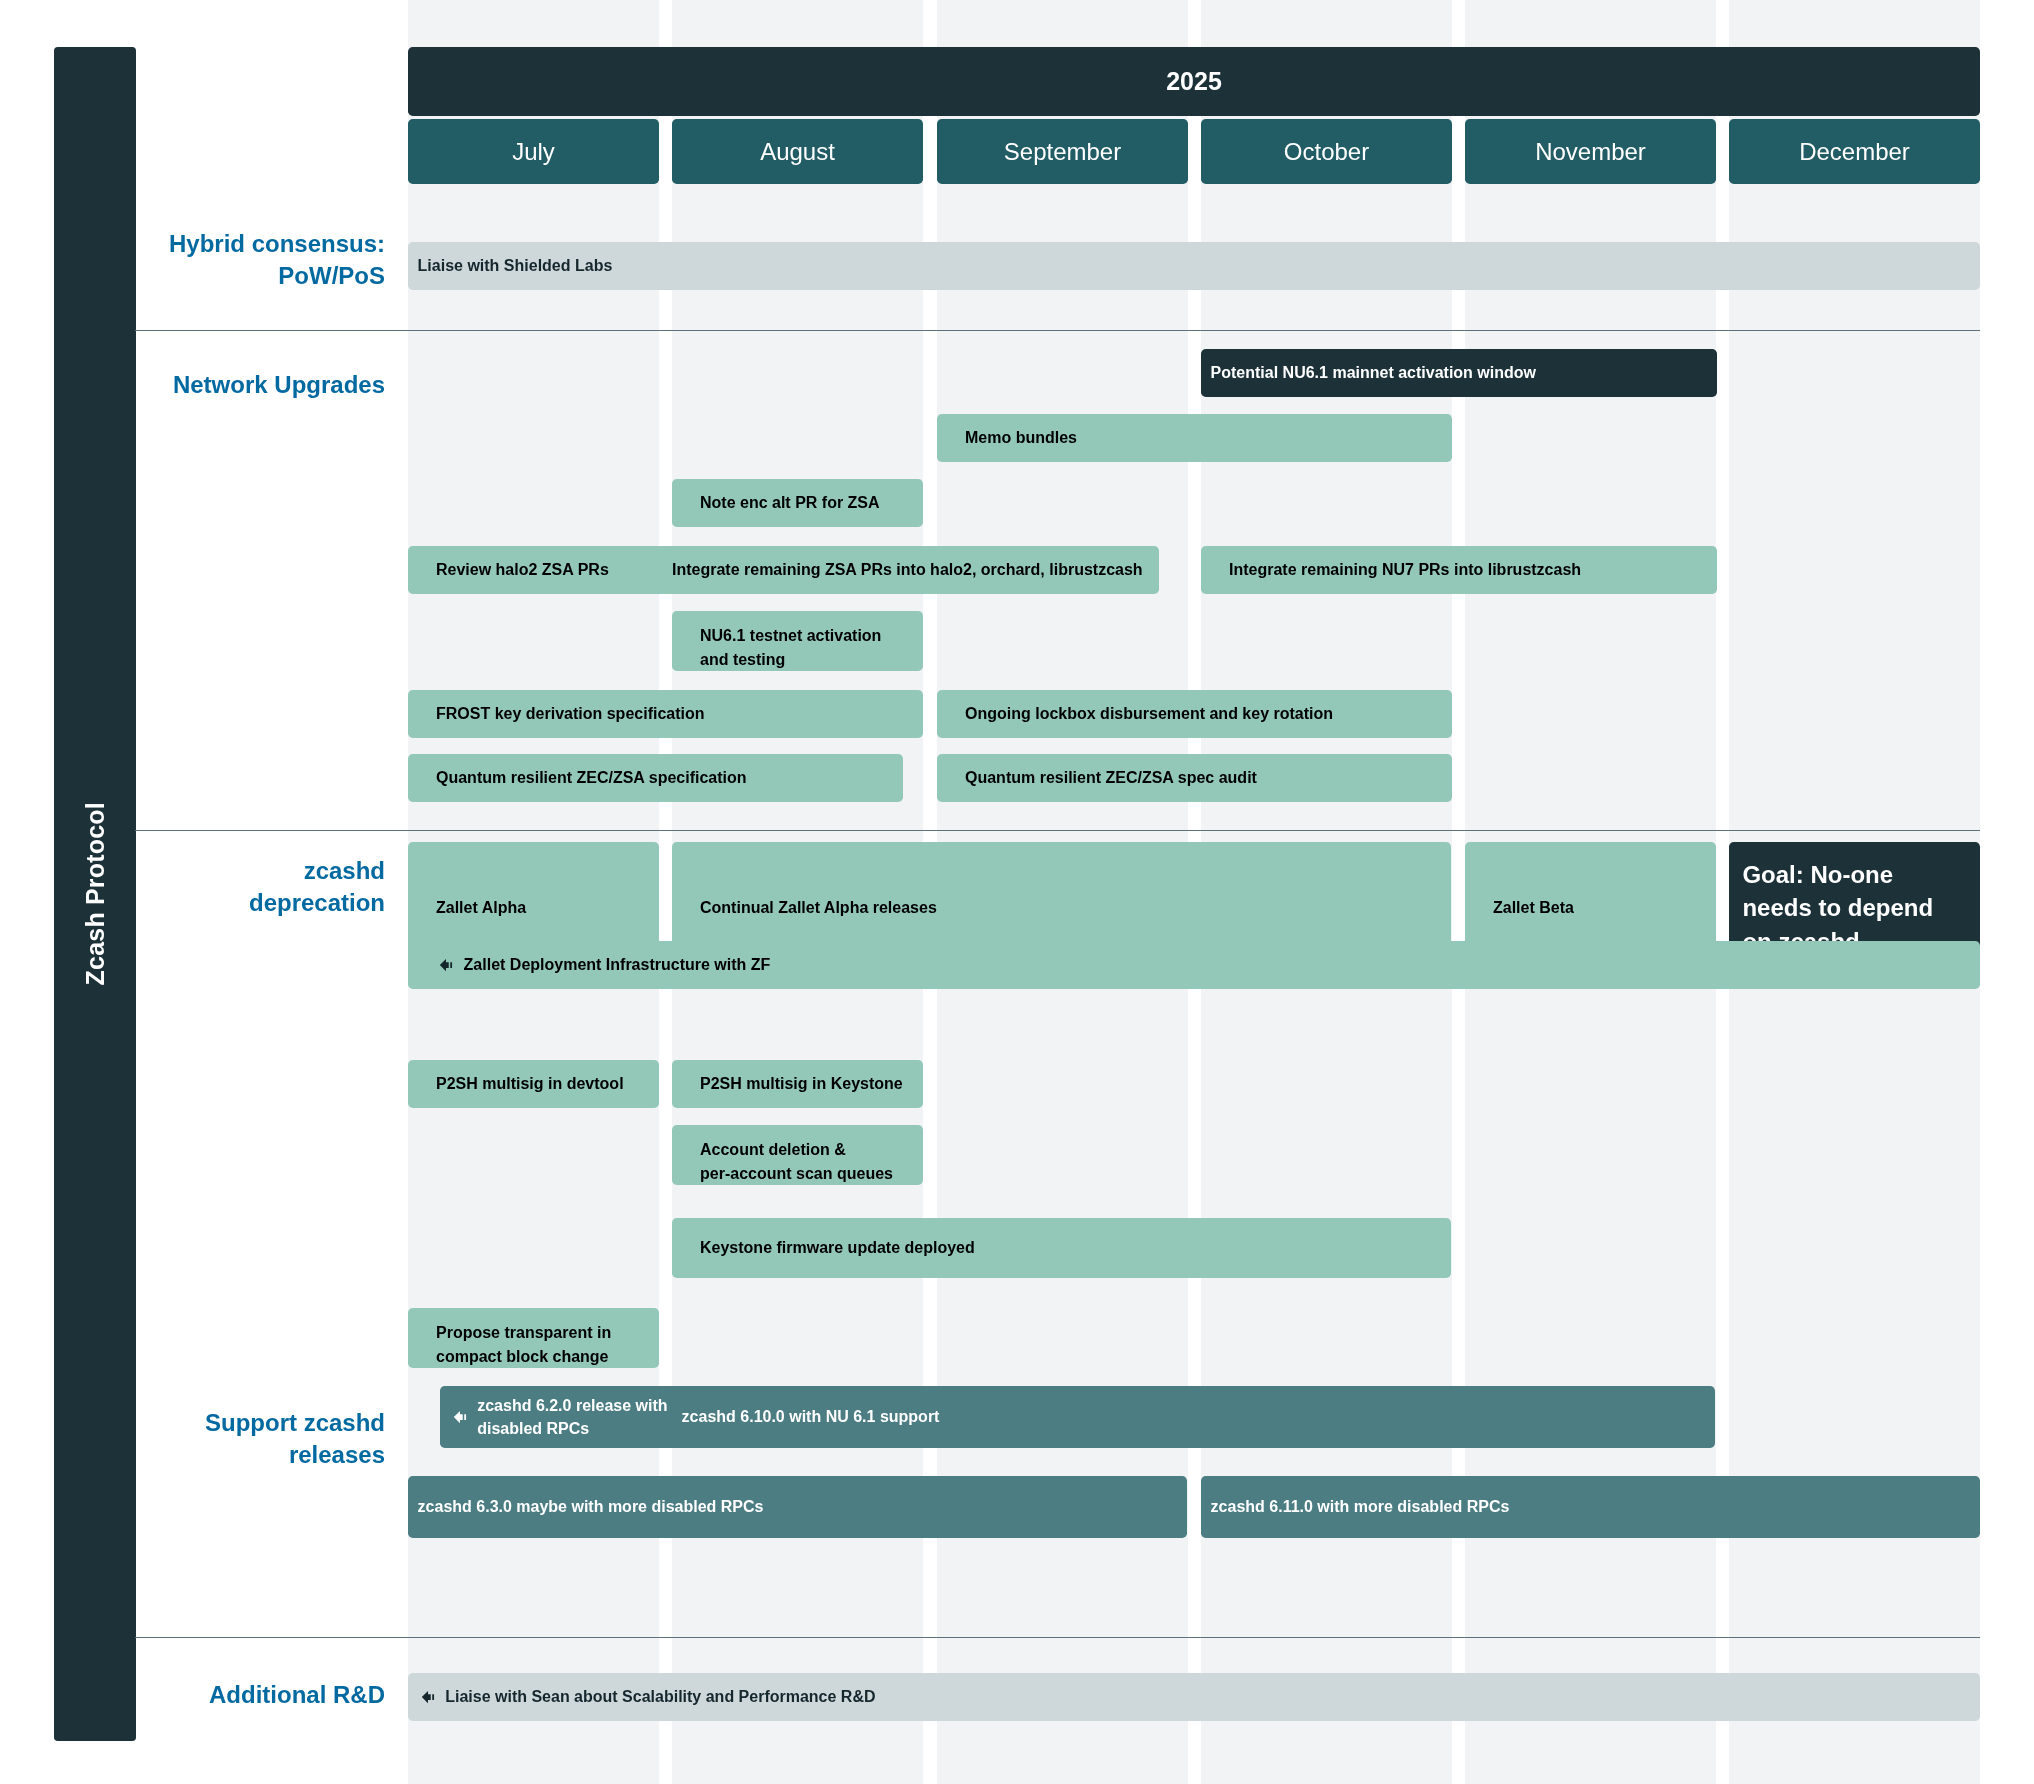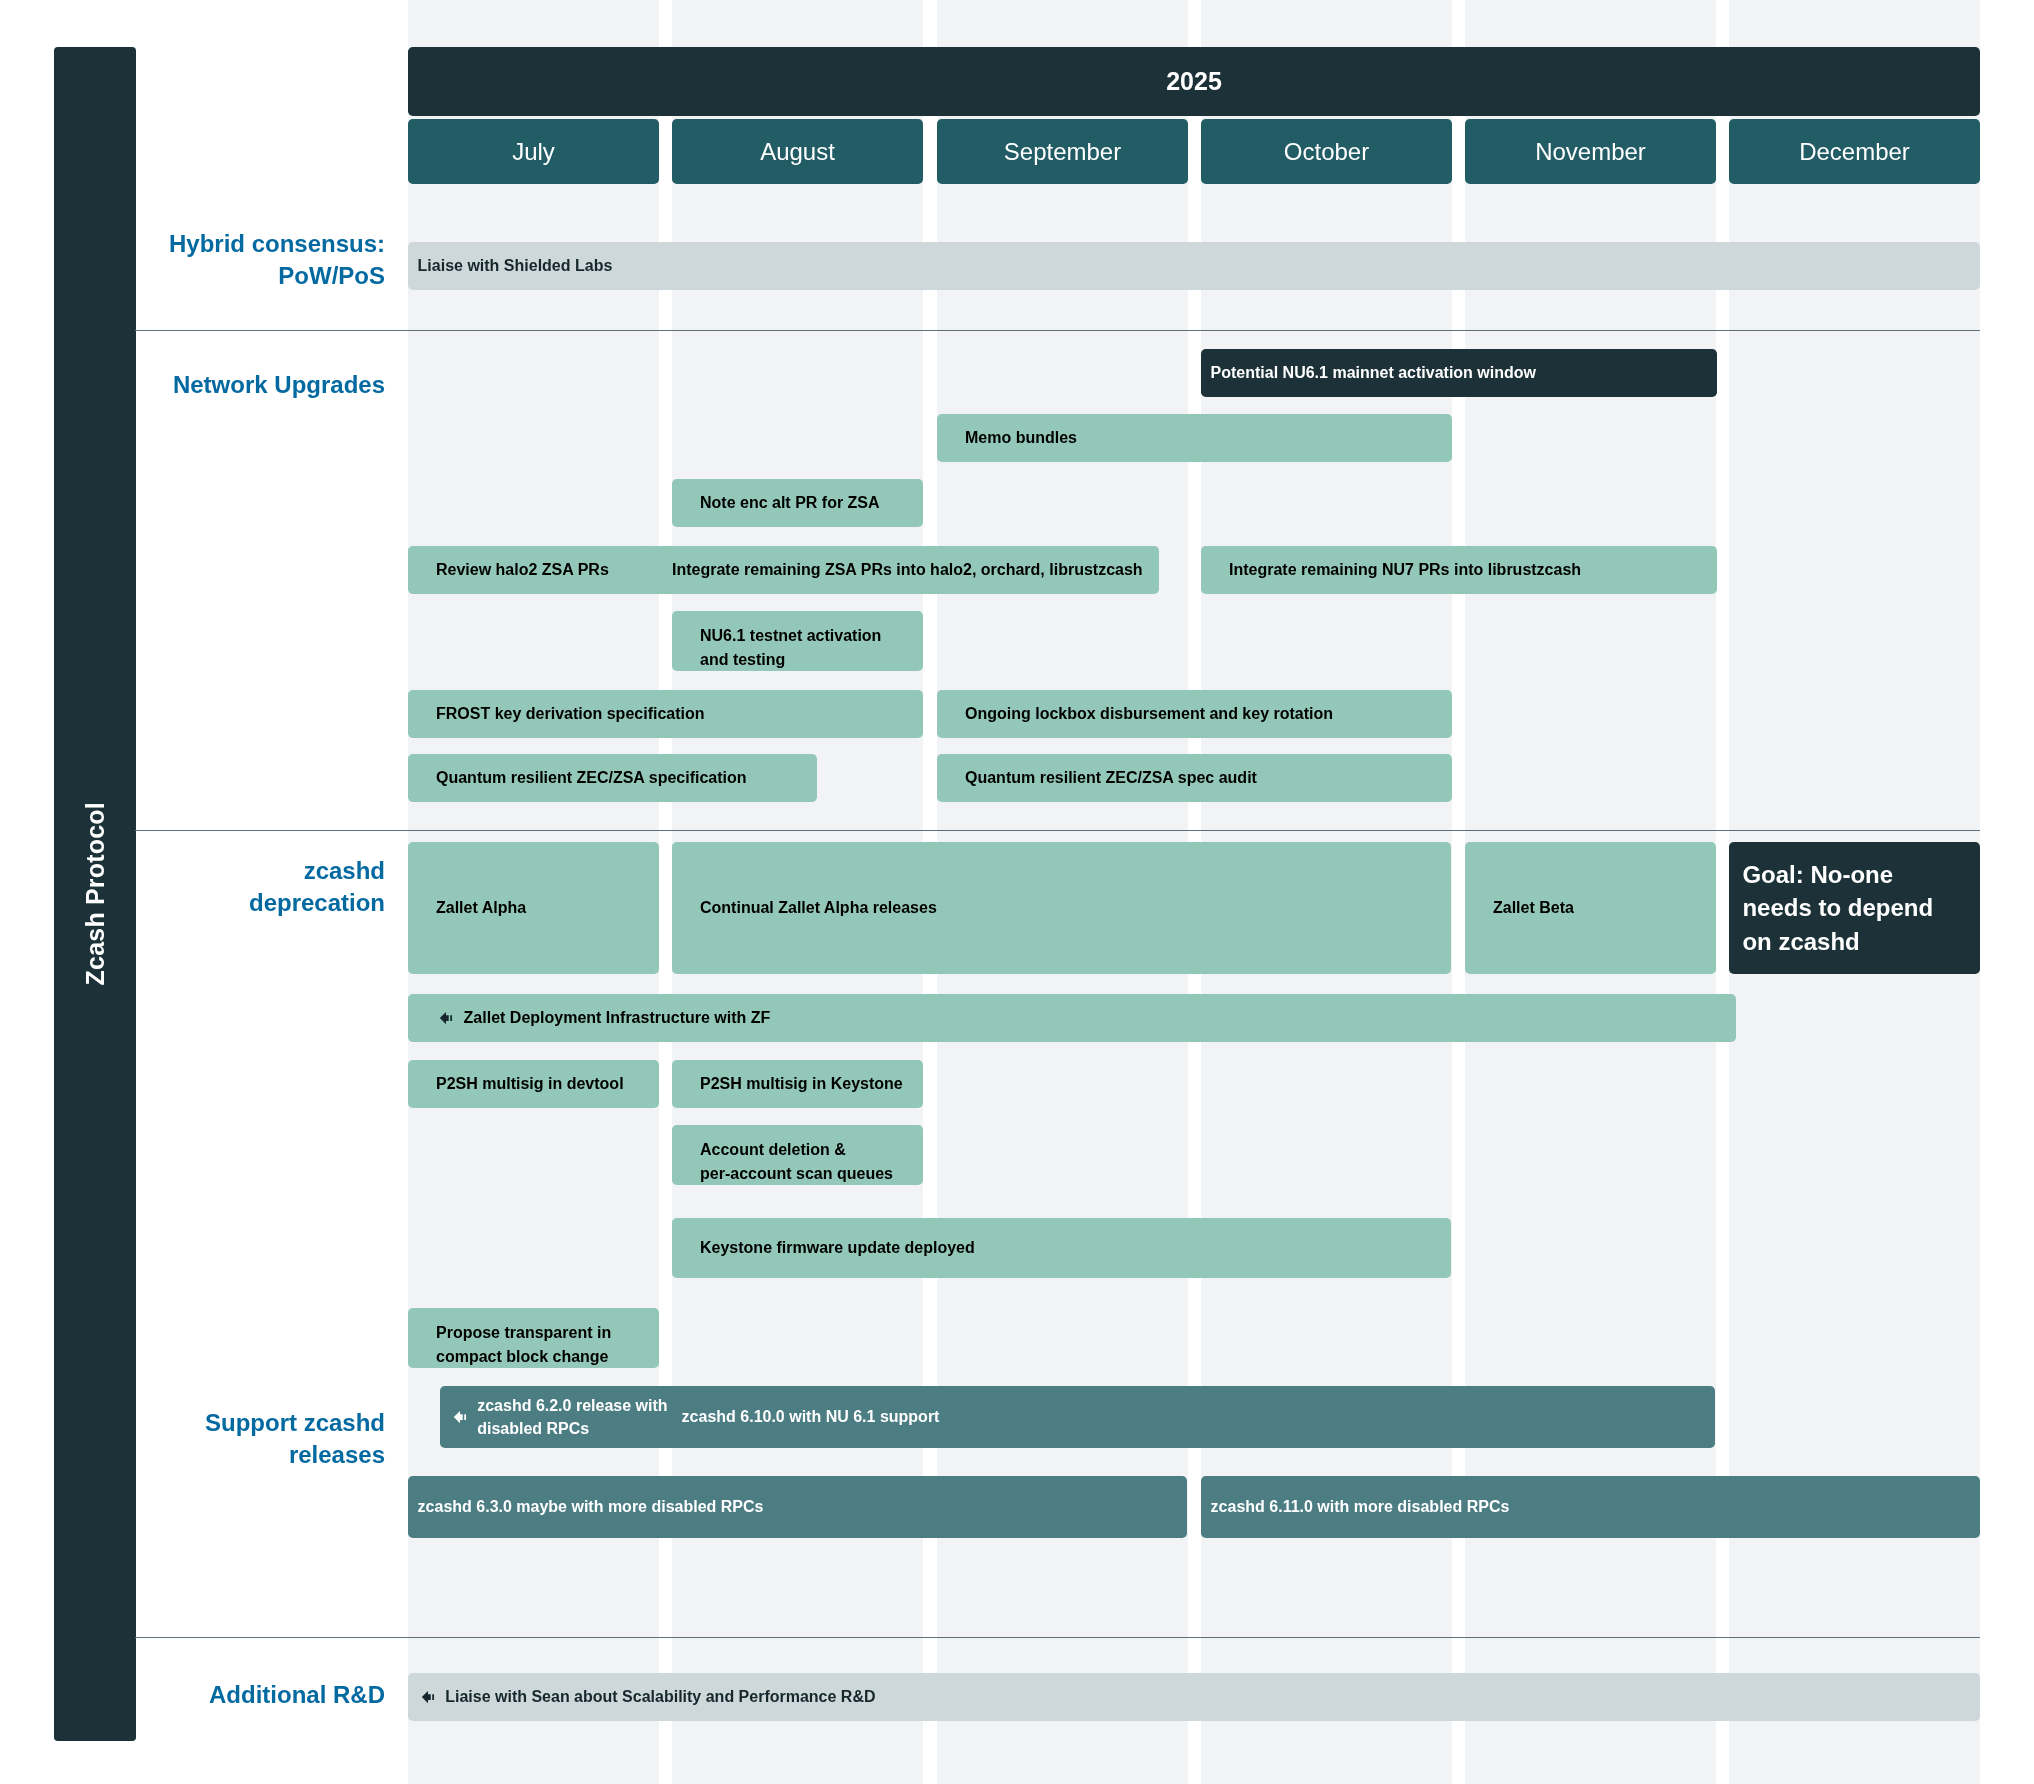--- a/index.html
+++ b/index.html
@@ -150,41 +150,41 @@
     <span class="txt">NU6.1 testnet activation and testing</span>
   </div>
 
   <div class="bar c-mint" style="left:408px; top:690px; width:515px; height:48px;">
     <span class="txt">FROST key derivation specification</span>
   </div>
   <div class="bar c-mint" style="left:937px; top:690px; width:515px; height:48px;">
     <span class="txt">Ongoing lockbox disbursement and key rotation</span>
   </div>
 
-  <div class="bar c-mint" style="left:408px; top:754px; width:409px; height:48px;text-align:right;">
+  <div class="bar c-mint" style="left:408px; top:754px; width:495px; height:48px;text-align:right;">
     <span class="txt">Quantum resilient ZEC/ZSA specification</span>
   </div>
   <div class="bar c-mint" style="left:937px; top:754px; width:515px; height:48px;">
     <span class="txt">Quantum resilient ZEC/ZSA spec audit</span>
   </div>
 
   <div class="bar c-mint" style="left:408px; top:842px; width:251px; height:132px;">
     <span class="txt">Zallet Alpha</span>
   </div>
   <div class="bar c-mint" style="left:672px; top:842px; width:779px; height:132px;">
     <span class="txt">Continual Zallet Alpha releases</span>
   </div>
   <div class="bar c-mint" style="left:1465px; top:842px; width:251px; height:132px;">
     <span class="txt">Zallet Beta</span>
   </div>
   <div class="bar c-navy goal" style="left:1729px; top:842px; width:251px; height:132px;">
     <span class="txt">Goal: No-one needs to depend on zcashd</span>
   </div>
 
-  <div class="bar c-mint" style="left:408px; top:994px; width:1328px; height:48px;text-align:center;">
+  <div class="bar c-mint" style="left:408px; top:941px; width:1572px; height:48px;text-align:center;">
     <span class="marker">
       <svg width="19" height="19" viewBox="0 0 20 20" aria-hidden="true">
         <path d="M10.5 3.2 L4.0 9.6 L10.5 16.0 L10.5 12.6 L13.4 12.6 L13.4 6.6 L10.5 6.6 Z" fill="#15272d"></path>
         <rect x="15.0" y="6.6" width="1.9" height="6.0" fill="#15272d"></rect>
       </svg>
     </span>
     <span class="txt">Zallet Deployment Infrastructure with ZF</span>
   </div>
 
   <div class="bar c-mint" style="left:408px; top:1060px; width:251px; height:48px;">

